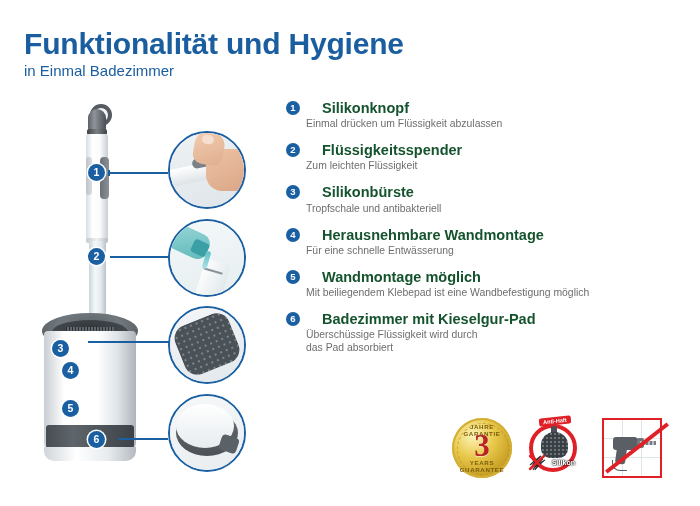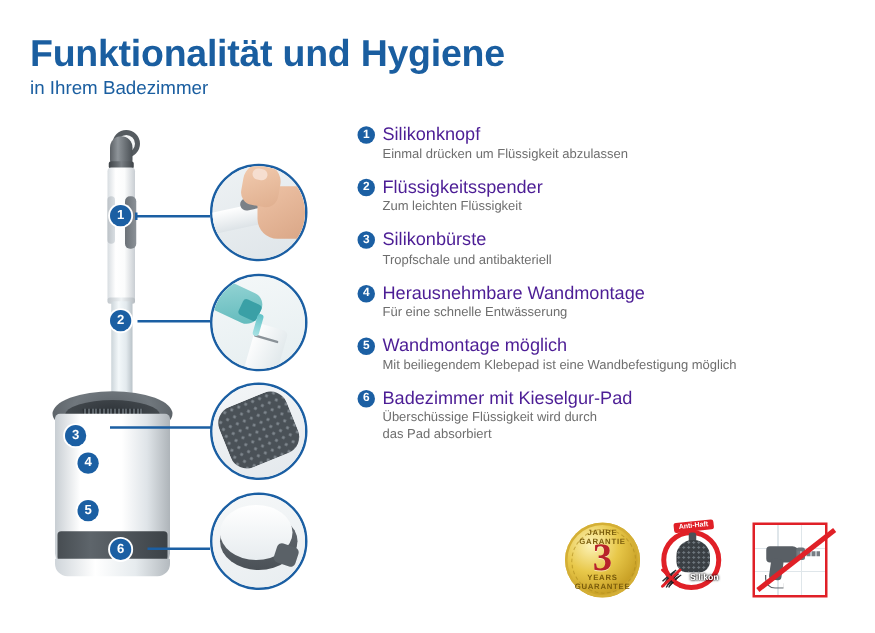--- a/index.html
+++ b/index.html
@@ -54,24 +54,25 @@
     border-radius: 50%;
     background: #1b5fa3;
     color: #ffffff;
     font-size: 9.5px;
     font-weight: bold;
     line-height: 14px;
     text-align: center;
   }
   .feature .f-title {
     font-size: 14.5px;
-    font-weight: normal;
-    color: #4c1d95;
+    font-weight: bold;
+    color: #14532d;
     line-height: 1.12;
     white-space: nowrap;
+    margin-left: 16px;
   }
   .feature .f-desc {
     margin-top: 1px;
     font-size: 10.4px;
     color: #6e6e6e;
     line-height: 1.25;
   }
 
   
   #product { position: absolute; left: 20px; top: 95px; width: 160px; height: 390px; }
@@ -316,21 +317,21 @@
     background: #e02027; transform: rotate(-38deg); transform-origin: center;
   }
 </style>
 </head>
 <body>
 
 <div id="page">
 
   <div id="header">
     <div id="title">Funktionalität und Hygiene</div>
-    <div id="subtitle">in Ihrem Badezimmer</div>
+    <div id="subtitle">in Einmal Badezimmer</div>
   </div>
 
   <div id="product">
     <div class="handle-ring"></div>
     <div class="handle-top"></div>
     <div class="handle-collar"></div>
     <div class="stick-upper"></div>
     <div class="btn-pad2"></div>
     <div class="btn-pad"></div>
     <div class="stick-joint"></div>

